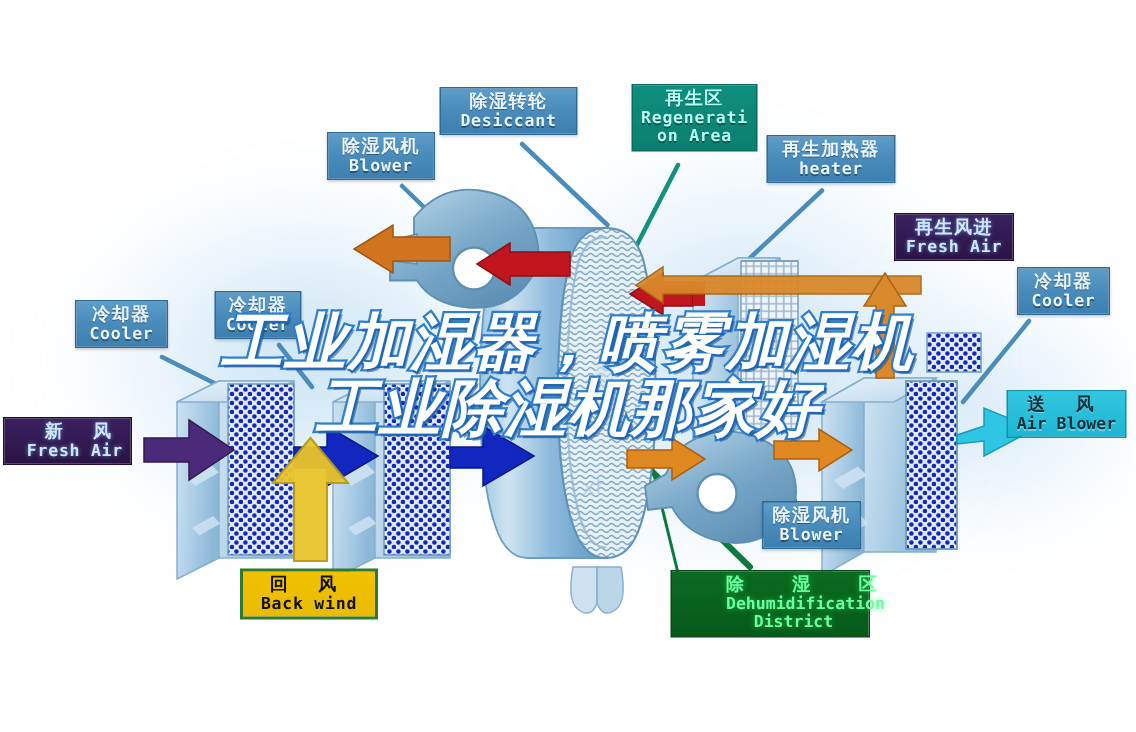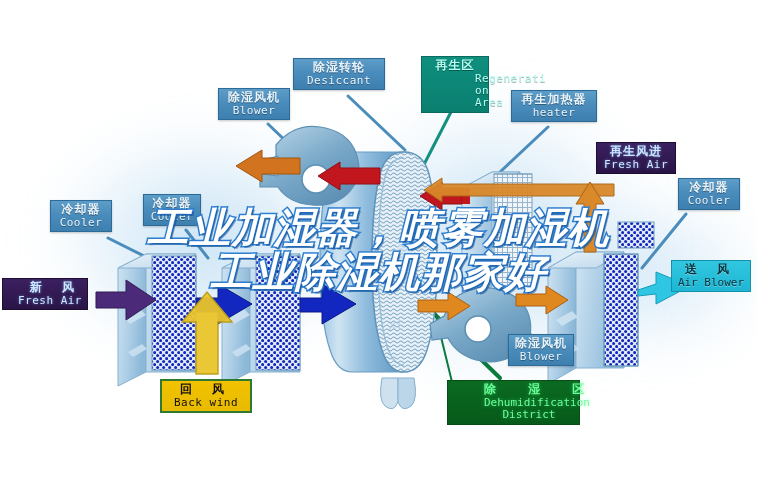--- a/index.html
+++ b/index.html
@@ -40,21 +40,21 @@
     white-space:nowrap;
   }
   .chip .cn{
     display:block;
     font-size:12px;font-weight:700;
     font-family:"DejaVu Sans","Liberation Sans",sans-serif;
     letter-spacing:1px;
   }
   .chip .en{
     display:block;
-    font-size:11px;font-weight:400;
+    font-size:11px;font-weight:700;
     font-family:"DejaVu Sans Mono","Liberation Mono",monospace;
     letter-spacing:.5px;
     margin-top:1px;
   }
   
   .chip.blue{
     background:linear-gradient(180deg,#5d9dc8 0%,#4a8cbb 45%,#3d80b0 100%);
     border:1px solid #2c6b98;
     color:#eaf4fb;
     text-shadow:0 1px 0 rgba(0,0,0,.35);
@@ -319,23 +319,23 @@
   <div class="chip blue" style="left:293px;top:58px;width:92px;">
     <span class="cn">除湿转轮</span>
     <span class="en">Desiccant</span>
   </div>
 
   <div class="chip blue" style="left:218px;top:88px;width:72px;">
     <span class="cn">除湿风机</span>
     <span class="en">Blower</span>
   </div>
 
-  <div class="chip teal" style="left:421px;top:56px;width:68px;">
+  <div class="chip teal" style="left:421px;top:56px;width:84px;">
     <span class="cn">再生区</span>
-    <span class="en" style="white-space:normal;line-height:12px;margin-left:48px;">Regenerati on Area</span>
+    <span class="en" style="white-space:normal;line-height:12px;">Regenerati on Area</span>
   </div>
 
   <div class="chip blue" style="left:511px;top:90px;width:86px;text-align:center;">
     <span class="cn">再生加热器</span>
     <span class="en">heater</span>
   </div>
 
 
   <div class="chip purple" style="left:596px;top:142px;width:80px;">
     <span class="cn">再生风进</span>

